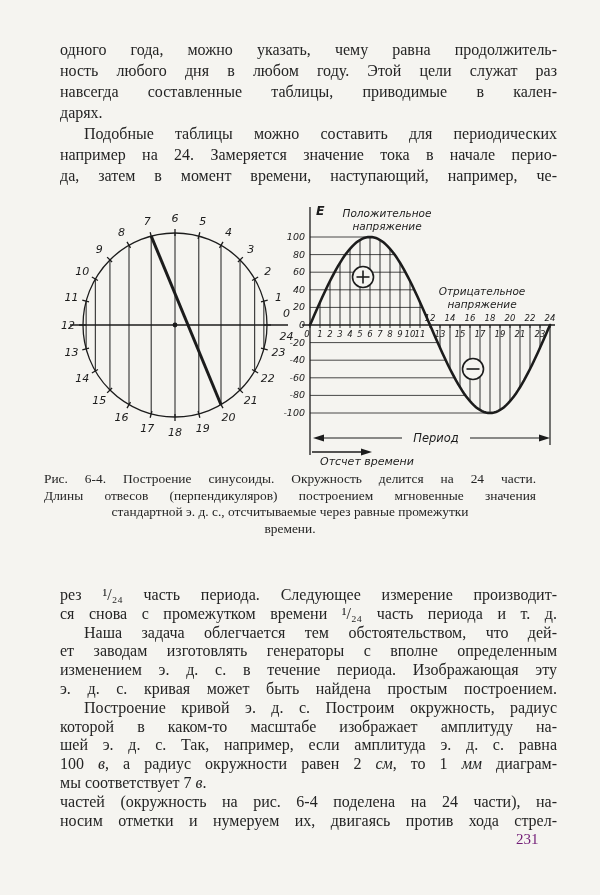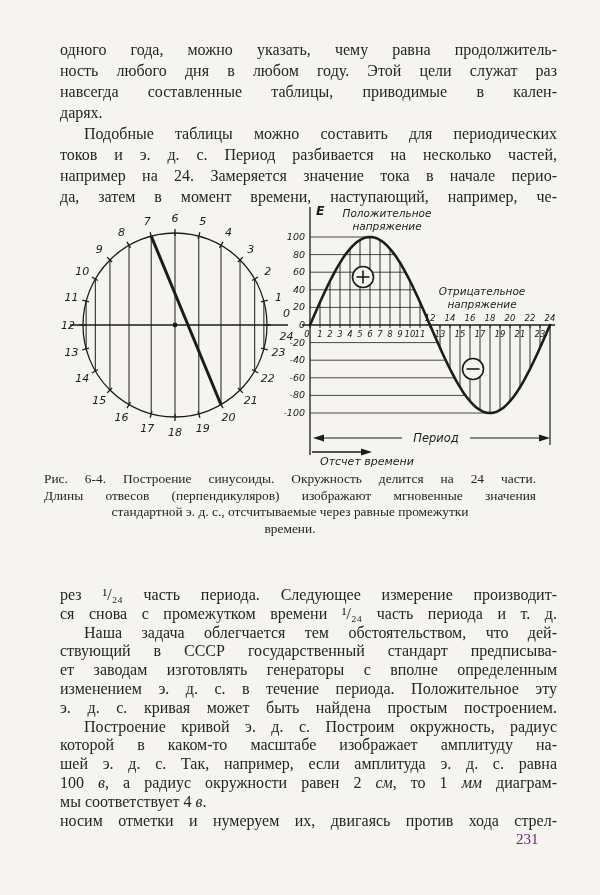--- a/index.html
+++ b/index.html
@@ -35,21 +35,20 @@
 </style>
 </head>
 <body>
 
 <div id="block-top" class="tblock">
     <div class="tline"><span>одного года, можно указать, чему равна продолжитель-</span></div>
     <div class="tline"><span>ность любого дня в любом году. Этой цели служат раз</span></div>
     <div class="tline"><span>навсегда составленные таблицы, приводимые в кален-</span></div>
     <div class="tline nj"><span>дарях.</span></div>
     <div class="tline ind"><span>Подобные таблицы можно составить для периодических</span></div>
-    <div class="tline"><span>токов и э. д. с. Период разбивается на несколько частей,</span></div>
     <div class="tline"><span>например на 24. Замеряется значение тока в начале перио-</span></div>
     <div class="tline"><span>да, затем в момент времени, наступающий, например, че-</span></div>
   </div>
 
 <div id="figure">
   <svg id="fig" width="515" height="270" viewBox="0 0 515 270">
       <g>
         <circle cx="125" cy="128" r="92" fill="none" stroke="#1c1c1c" stroke-width="1.3"></circle>
         <line x1="20" y1="128" x2="238" y2="128" stroke="#1c1c1c" stroke-width="1.4"></line>
         <line x1="213.8651760185943" y1="104.18864785056809" x2="213.8651760185943" y2="151.8113521494319" stroke="#1c1c1c" stroke-width="1"></line>
@@ -230,34 +229,34 @@
         <text x="386" y="245" text-anchor="middle" font-size="11.5">Период</text>
         <line x1="262" y1="255" x2="316" y2="255" stroke="#1c1c1c" stroke-width="1.4"></line>
         <polygon points="322,255 311,251.5 311,258.5" fill="#1c1c1c"></polygon>
         <text x="270" y="268" font-size="11">Отсчет времени</text>
       </g>
     </svg>
 </div>
 
 <div id="caption">
     <div class="cline">Рис. 6-4. Построение синусоиды. Окружность делится на 24 части.</div>
-    <div class="cline">Длины отвесов (перпендикуляров) изображают мгновенные значения</div>
+    <div class="cline">Длины отвесов (перпендикуляров) построением мгновенные значения</div>
     <div class="cline center">стандартной э. д. с., отсчитываемые через равные промежутки</div>
     <div class="cline center">времени.</div>
   </div>
 
 <div id="block-bottom" class="tblock">
     <div class="tline"><span>рез ¹/₂₄ часть периода. Следующее измерение производит-</span></div>
     <div class="tline"><span>ся снова с промежутком времени ¹/₂₄ часть периода и т. д.</span></div>
     <div class="tline ind"><span>Наша задача облегчается тем обстоятельством, что дей-</span></div>
-    <div class="tline"><span>ствующий в СССР государственный стандарт предписыва-</span></div>
     <div class="tline"><span>ет заводам изготовлять генераторы с вполне определенным</span></div>
-    <div class="tline"><span>изменением э. д. с. в течение периода. Положительное эту</span></div>
+    <div class="tline"><span>изменением э. д. с. в течение периода. Изображающая эту</span></div>
     <div class="tline"><span>э. д. с. кривая может быть найдена простым построением.</span></div>
     <div class="tline ind"><span class="b">Построение кривой э. д. с. </span><span>Построим окружность, радиус</span></div>
     <div class="tline"><span>которой в каком-то масштабе изображает амплитуду на-</span></div>
     <div class="tline"><span>шей э. д. с. Так, например, если амплитуда э. д. с. равна</span></div>
     <div class="tline"><span>100 </span><span class="i">в</span><span>, а радиус окружности равен 2 </span><span class="i">см</span><span>, то 1 </span><span class="i">мм</span><span> диаграм-</span></div>
-    <div class="tline nj"><span>мы соответствует 4 </span><span class="i">в</span><span>.</span></div>
+    <div class="tline nj"><span>мы соответствует 7 </span><span class="i">в</span><span>.</span></div>
+    <div class="tline"><span>частей (окружность на рис. 6-4 поделена на 24 части), на-</span></div>
     <div class="tline"><span>носим отметки и нумеруем их, двигаясь против хода стрел-</span></div>
   </div>
 
 <div id="pageno">231</div>
 
 </body></html>

